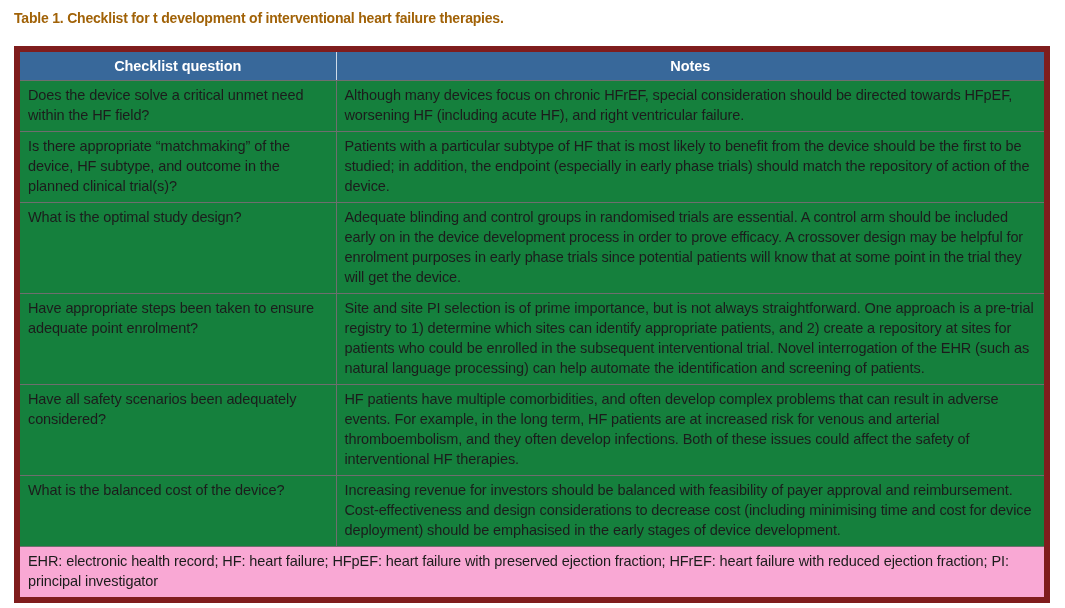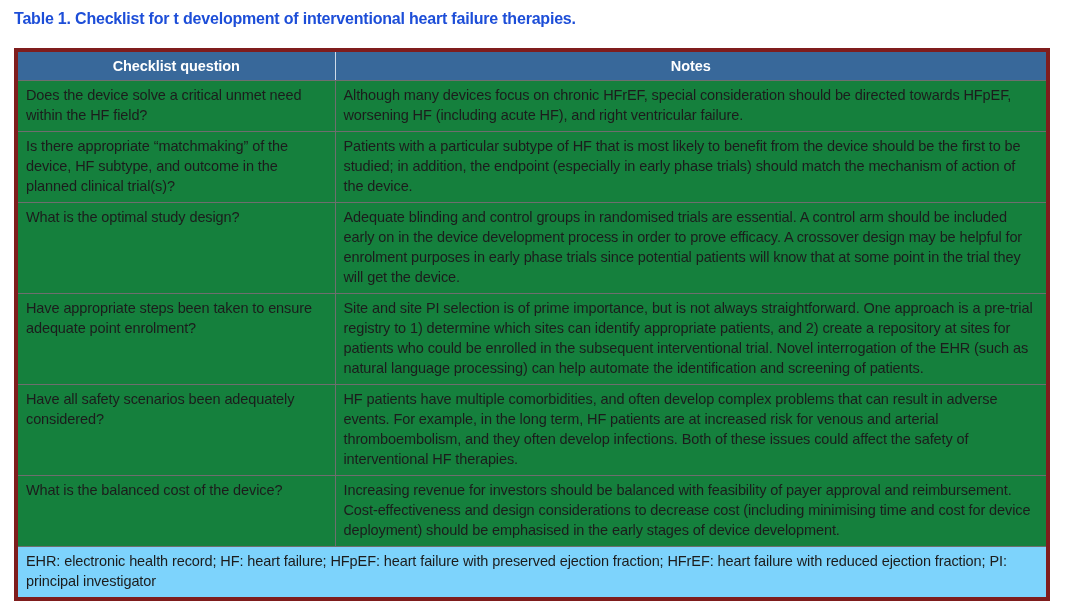--- a/index.html
+++ b/index.html
@@ -6,57 +6,57 @@
   html, body { background: #ffffff; }
   body {
     width: 1065px;
     height: 608px;
     font-family: "Liberation Sans", sans-serif;
     color: #1c1c1c;
     overflow: hidden;
   }
   .page { padding: 10px 0 0 14px; }
   .table-title {
-    font-size: 16px;
+    font-size: 14px;
     font-weight: bold;
     letter-spacing: -0.2px;
     margin-bottom: 8px;
-    color: #1d4ed8;
+    color: #a16207;
   }
   table.checklist {
     width: 1036px;
     border-collapse: collapse;
     table-layout: fixed;
   }
   table.checklist th,
   table.checklist td {
     font-size: 14.5px;
     line-height: 20px;
     letter-spacing: -0.1px;
     vertical-align: top;
     border: 1px solid #6e6e6e;
   }
-  table.checklist { border: 4px solid #7f1d1d; margin-top: 20px; }
+  table.checklist { border: 6px solid #7f1d1d; margin-top: 20px; }
   th.hdr {
     background: #38689a;
     color: #ffffff;
     font-weight: bold;
     font-size: 15.5px;
     text-align: center;
     padding: 4px 8px;
     border-top: 2px solid #2a2a2a;
     border-bottom: 2px solid #2a2a2a;
   }
   th.hdr.q { border-right: 1px solid #cfdbe8; width: 319px; }
   th.hdr.n { border-left: none; }
   td.qcell, td.ncell { padding: 4px 8px 6px 8px; }
   tr.row-light td { background: #15803d; }
   tr.row-beige td { background: #15803d; }
   td.footnote {
-    background: #7dd3fc;
+    background: #f9a8d4;
     padding: 4px 8px 6px 8px;
     border-top: 1px solid #4a4a4a;
     font-size: 14.5px;
   }
 </style>
 </head>
 <body>
 
 <div class="page">
   <div class="table-title">Table 1. Checklist for t development of interventional heart failure therapies.</div>
@@ -68,21 +68,21 @@
         <th class="hdr n">Notes</th>
       </tr>
     </thead>
     <tbody>
       <tr class="row-light">
         <td class="qcell">Does the device solve a critical unmet need within the HF field?</td>
         <td class="ncell">Although many devices focus on chronic HFrEF, special consideration should be directed towards HFpEF, worsening HF (including acute HF), and right ventricular failure.</td>
       </tr>
       <tr class="row-beige">
         <td class="qcell">Is there appropriate “matchmaking” of the device, HF subtype, and outcome in the planned clinical trial(s)?</td>
-        <td class="ncell">Patients with a particular subtype of HF that is most likely to benefit from the device should be the first to be studied; in addition, the endpoint (especially in early phase trials) should match the mechanism of action of the device.</td>
+        <td class="ncell">Patients with a particular subtype of HF that is most likely to benefit from the device should be the first to be studied; in addition, the endpoint (especially in early phase trials) should match the repository of action of the device.</td>
       </tr>
       <tr class="row-light">
         <td class="qcell">What is the optimal study design?</td>
         <td class="ncell">Adequate blinding and control groups in randomised trials are essential. A control arm should be included early on in the device development process in order to prove efficacy. A crossover design may be helpful for enrolment purposes in early phase trials since potential patients will know that at some point in the trial they will get the device.</td>
       </tr>
       <tr class="row-beige">
         <td class="qcell">Have appropriate steps been taken to ensure adequate point enrolment?</td>
         <td class="ncell">Site and site PI selection is of prime importance, but is not always straightforward. One approach is a pre-trial registry to 1) determine which sites can identify appropriate patients, and 2) create a repository at sites for patients who could be enrolled in the subsequent interventional trial. Novel interrogation of the EHR (such as natural language processing) can help automate the identification and screening of patients.</td>
       </tr>
       <tr class="row-light">

